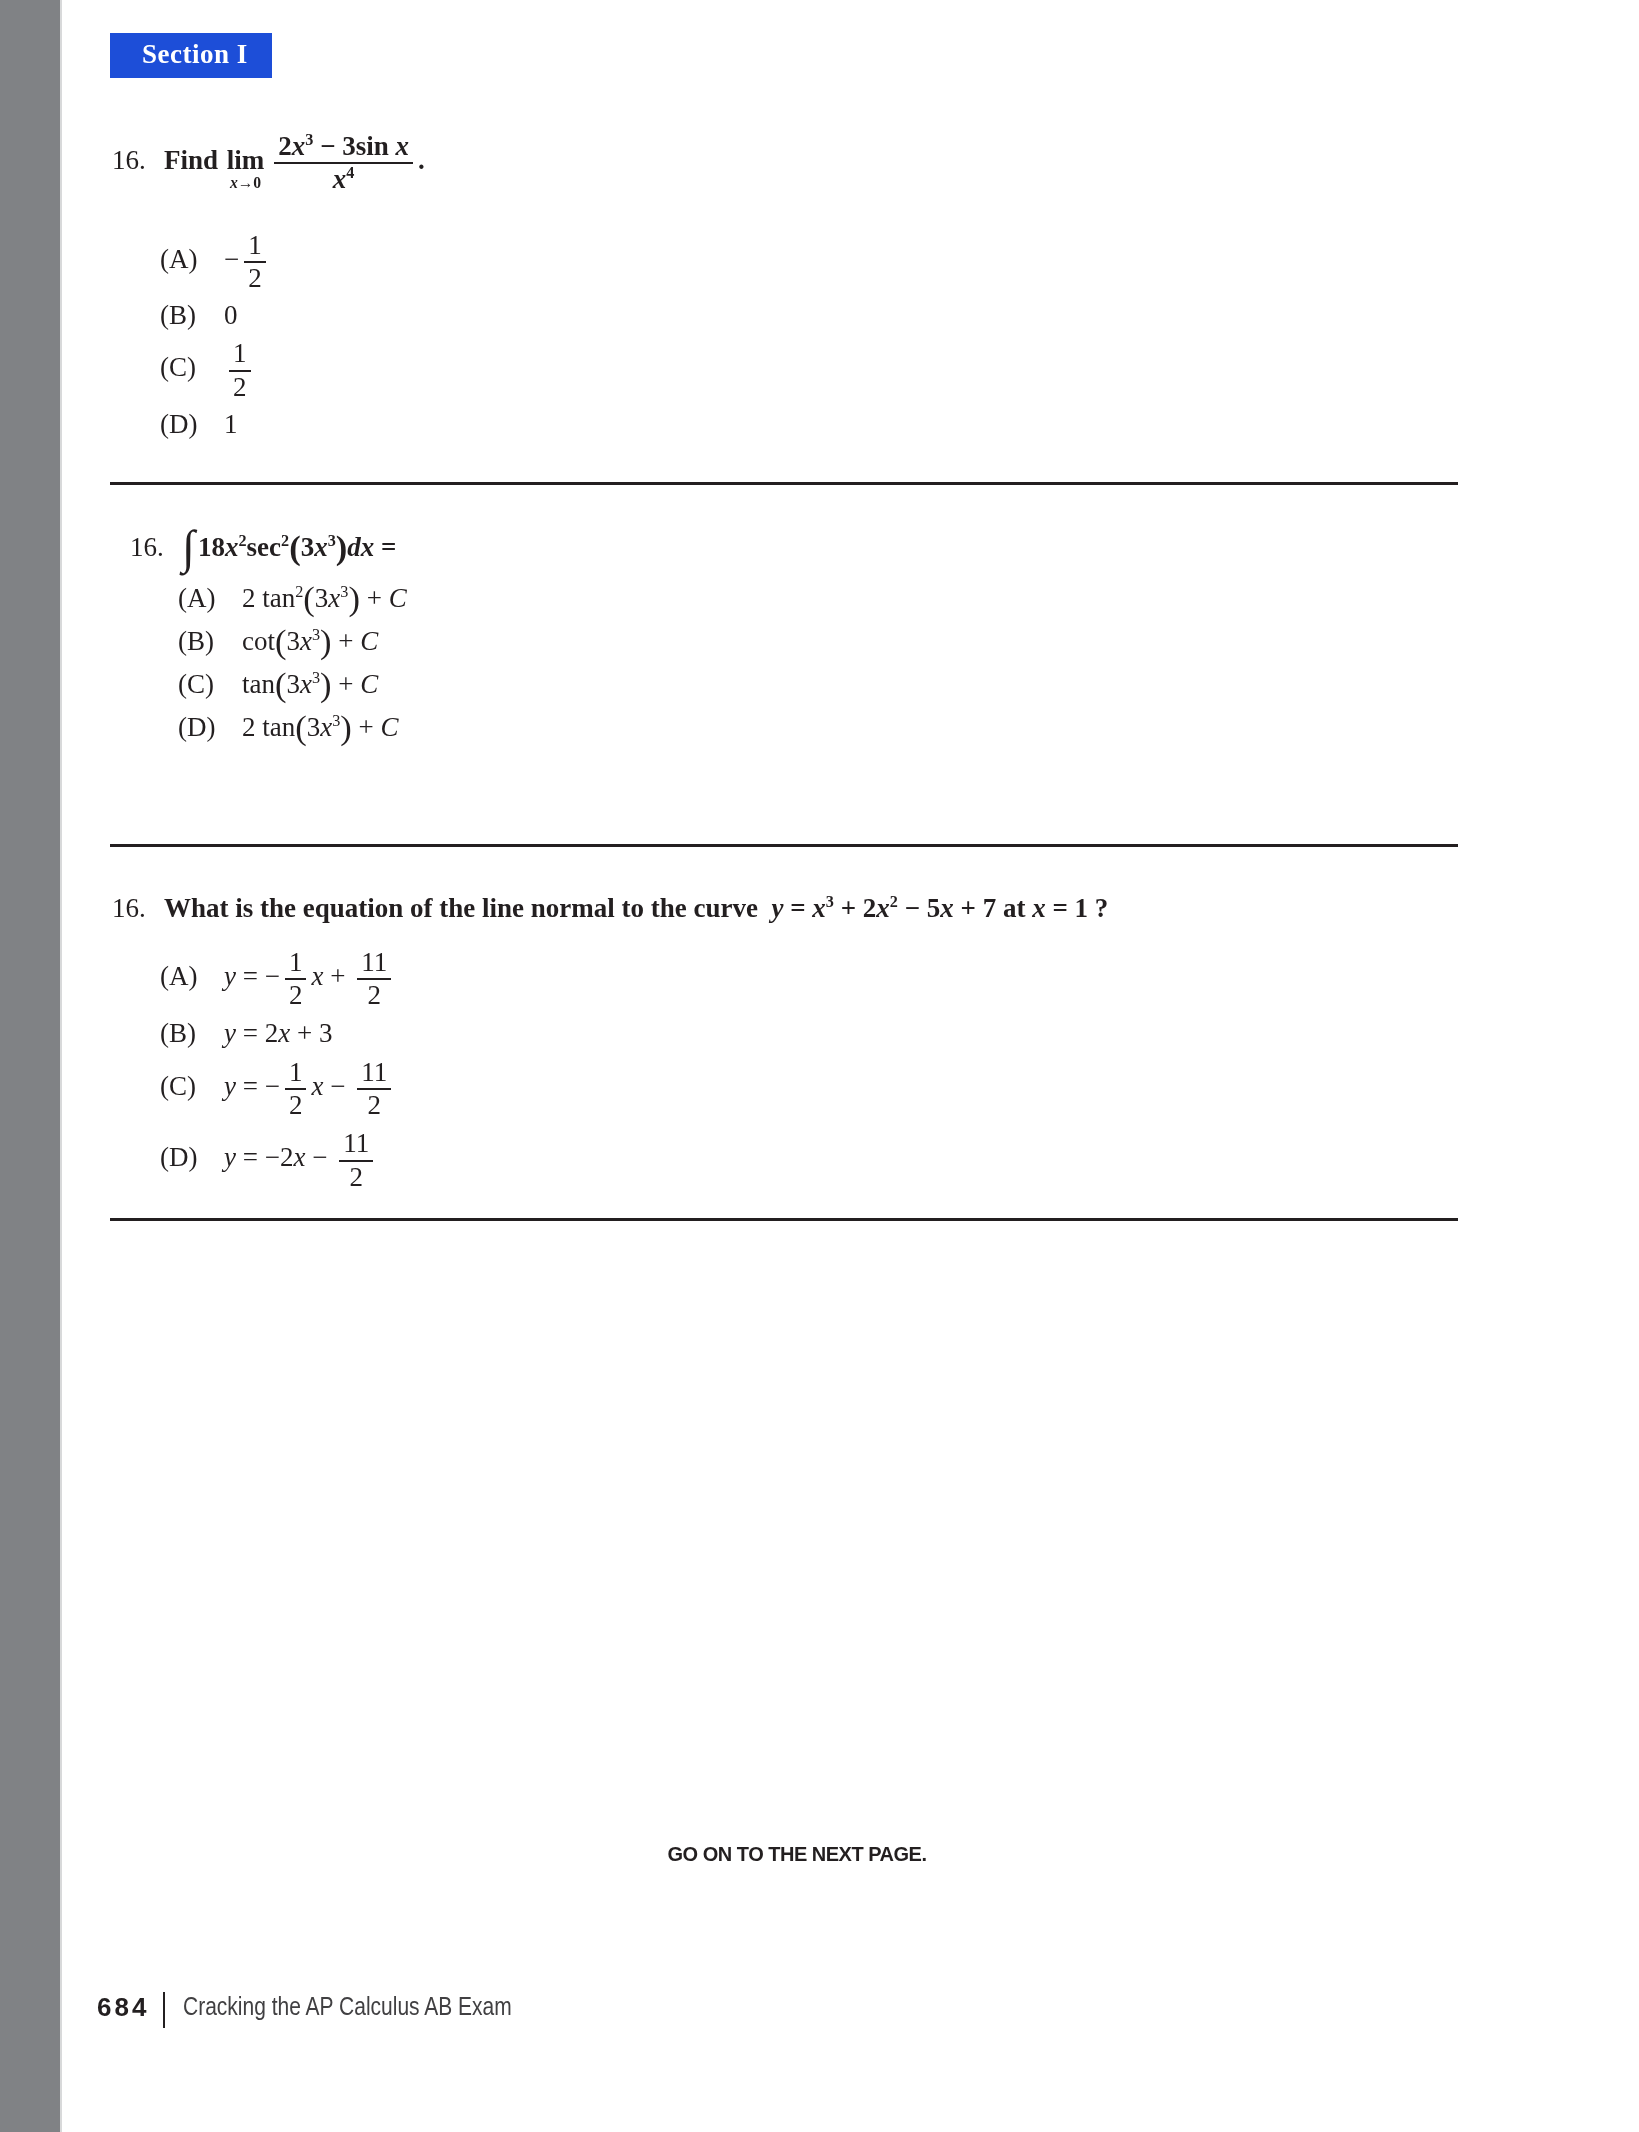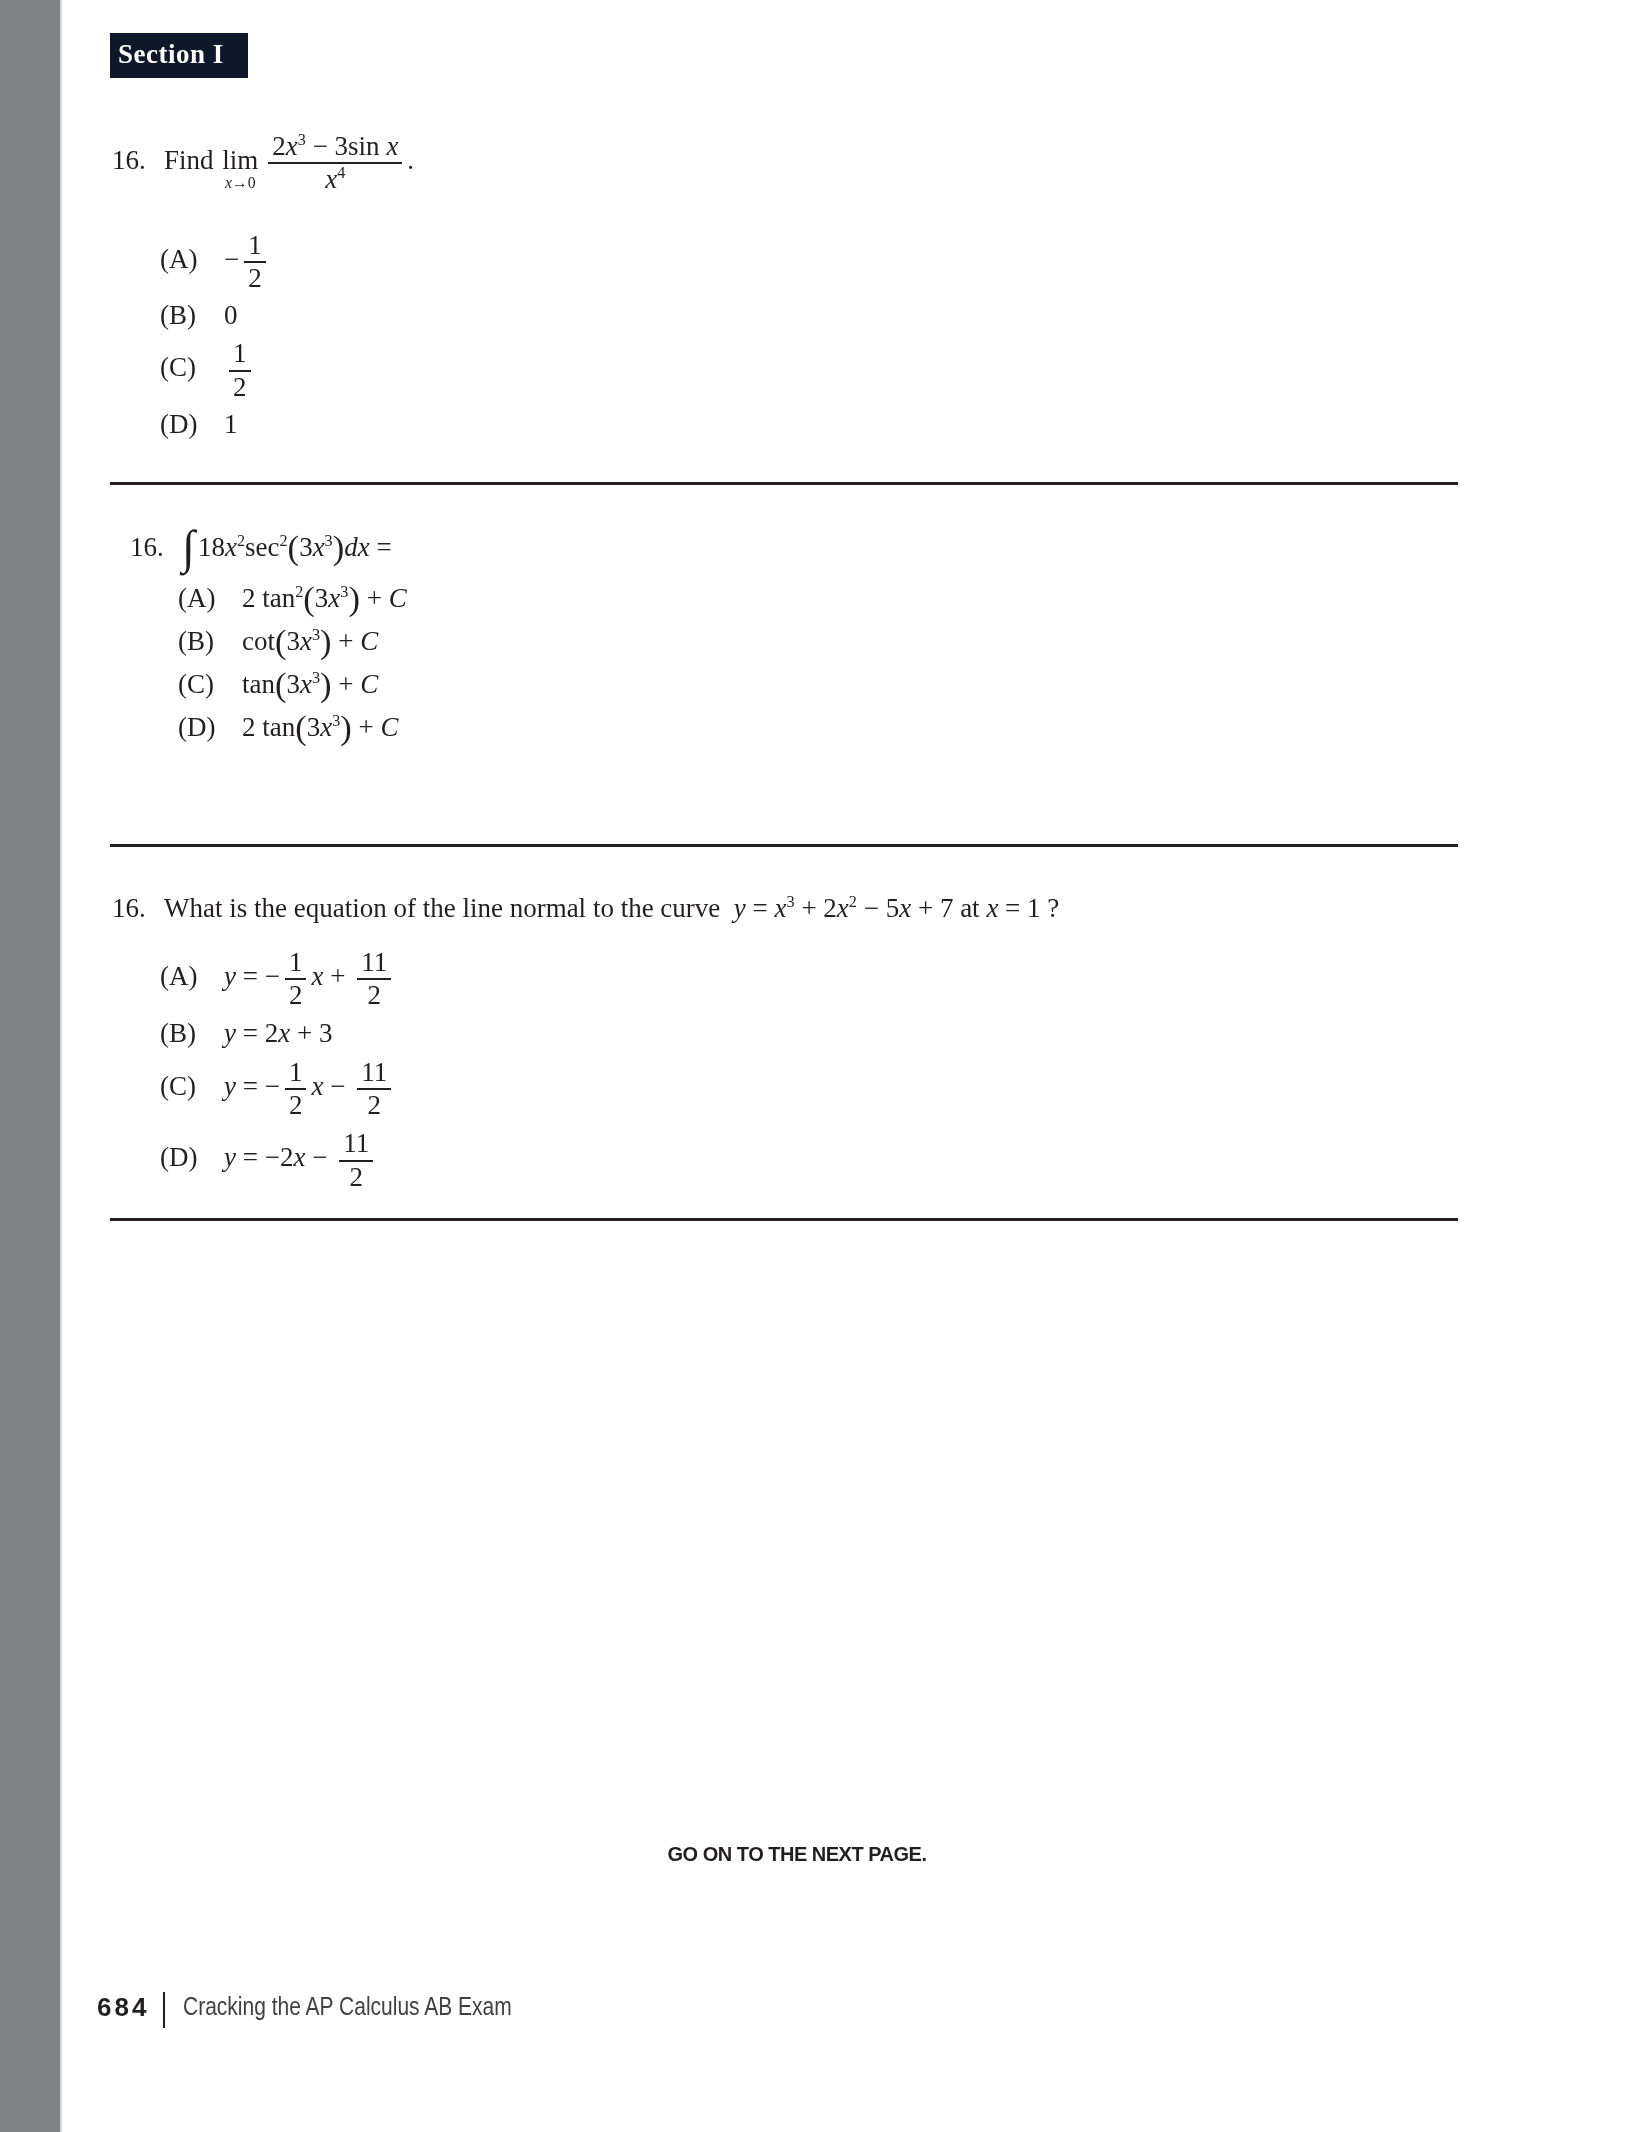--- a/index.html
+++ b/index.html
@@ -12,32 +12,32 @@
     position: relative;
   }
   .side-strip {
     position: absolute; left: 0; top: 0;
     width: 60px; height: 2132px;
     background: #808285;
     border-right: 2px solid #d8d9da;
   }
   .section-tab {
     position: absolute; left: 110px; top: 33px;
-    background: #0f172a; color: #ffffff;
+    background: #1d4ed8; color: #ffffff;
     font-size: 27px; font-weight: bold;
-    padding: 6px 24px 8px 8px;
+    padding: 6px 24px 8px 32px;
     letter-spacing: 0.5px;
   }
   .question {
     position: absolute; left: 112px;
     font-size: 27px;
   }
   .q-row { display: flex; align-items: baseline; }
   .q-num { width: 52px; flex: none; }
-  .q-body { flex: 1; }
+  .q-body { flex: 1; font-weight: bold; }
   .opts { margin-left: 48px; }
   .opt { display: flex; align-items: baseline; }
   .opt-letter { width: 64px; flex: none; }
   .opt-math { }
   .q16-opts .opt { height: 43px; align-items: center; }
   .q15-opts .opt-a { margin-top: 21px; }
   .q16-opts { margin-top: 14px; }
   .q17-opts .opt-a { margin-top: 16px; }
   .q17-opts .opt-c { margin-top: 1px; }
   .q17-opts .opt-d { margin-top: -6px; }

